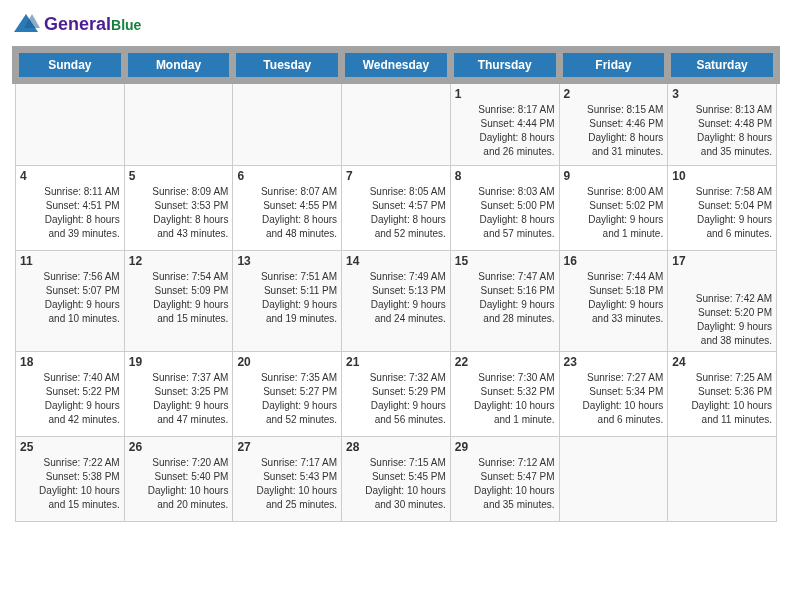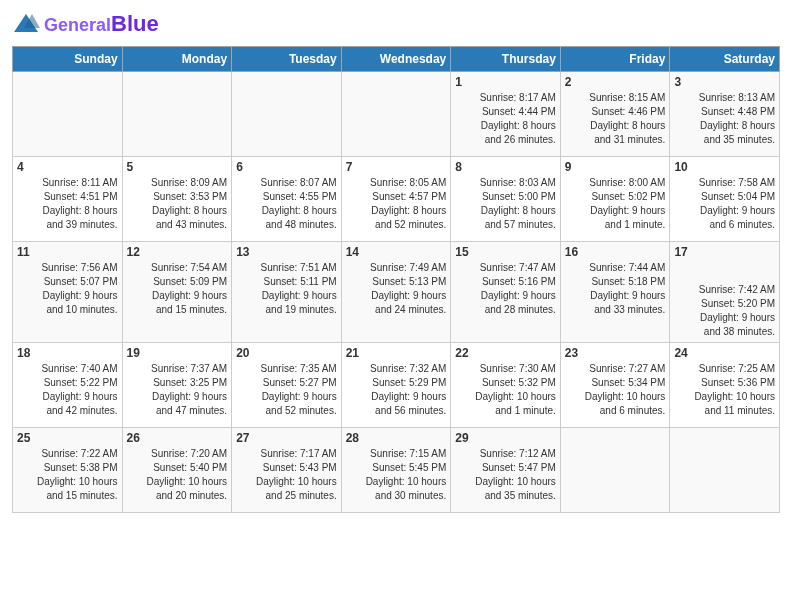--- a/index.html
+++ b/index.html
@@ -21,27 +21,27 @@
       margin-bottom: 8px;
     }
     .logo {
       display: flex;
       align-items: center;
       gap: 4px;
     }
     .logo-text-general {
       font-size: 18px;
       font-weight: bold;
-      color: #8b5cf6;
+      color: #4c1d95;
       line-height: 1;
     }
     .logo-text-blue {
-      font-size: 22px;
-      font-weight: bold;
-      color: #6d28d9;
+      font-size: 14px;
+      font-weight: bold;
+      color: #15803d;
       line-height: 1;
     }
     .logo-icon {
       width: 28px;
       height: 28px;
     }
     .title-block {
       text-align: right;
     }
     .main-title {
@@ -57,24 +57,24 @@
     }
     .calendar {
       width: 100%;
       border-collapse: collapse;
       font-size: 11px;
     }
     .calendar thead th {
       background-color: #2a7ab8;
       color: #fff;
       padding: 5px 4px;
-      text-align: right;
+      text-align: center;
       font-size: 12px;
       font-weight: bold;
-      border: 1px solid #a3a3a3;
+      border: 7px solid #a3a3a3;
     }
     .calendar tbody td {
       border: 1px solid #ccc;
       vertical-align: top;
       padding: 3px 4px;
       width: calc(100% / 7);
       min-height: 80px;
       height: 85px;
     }
     .calendar tbody tr:nth-child(odd) td {

